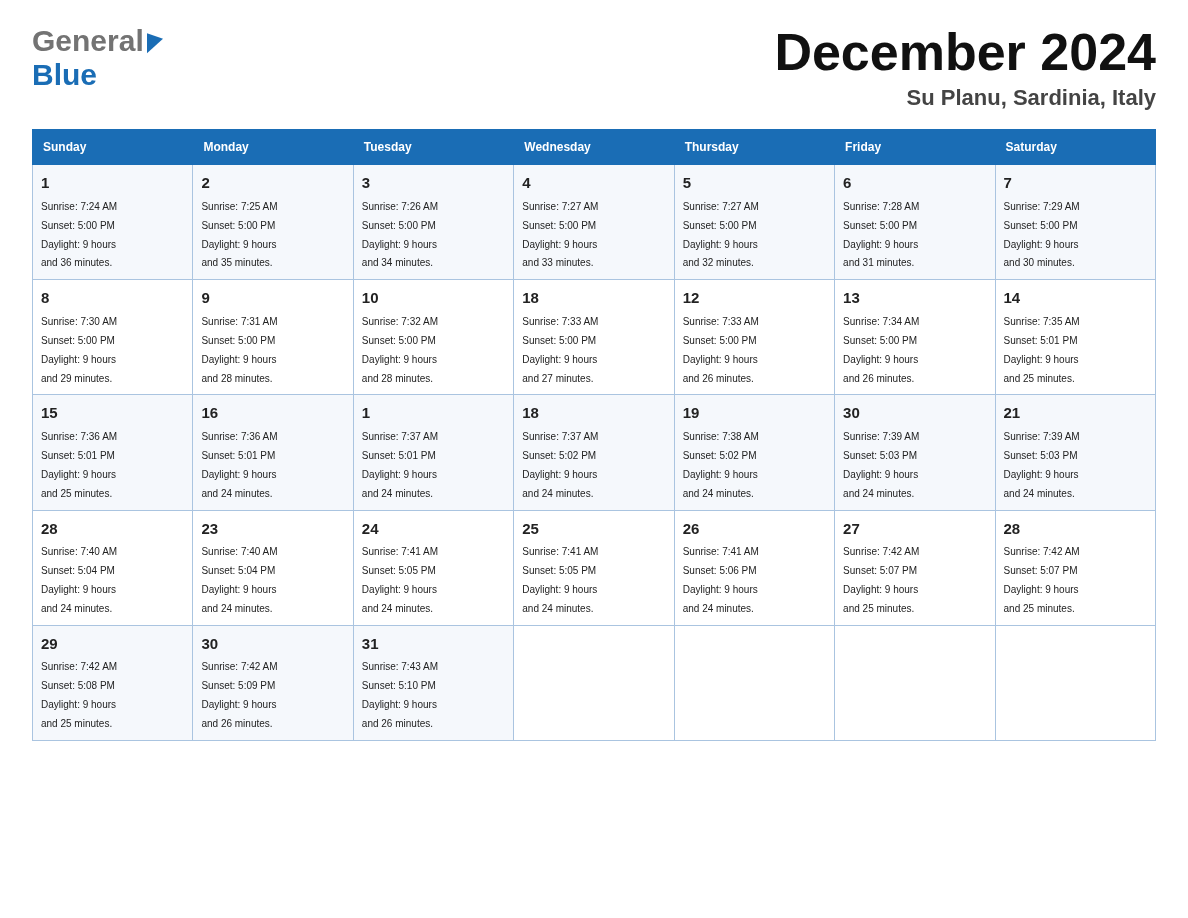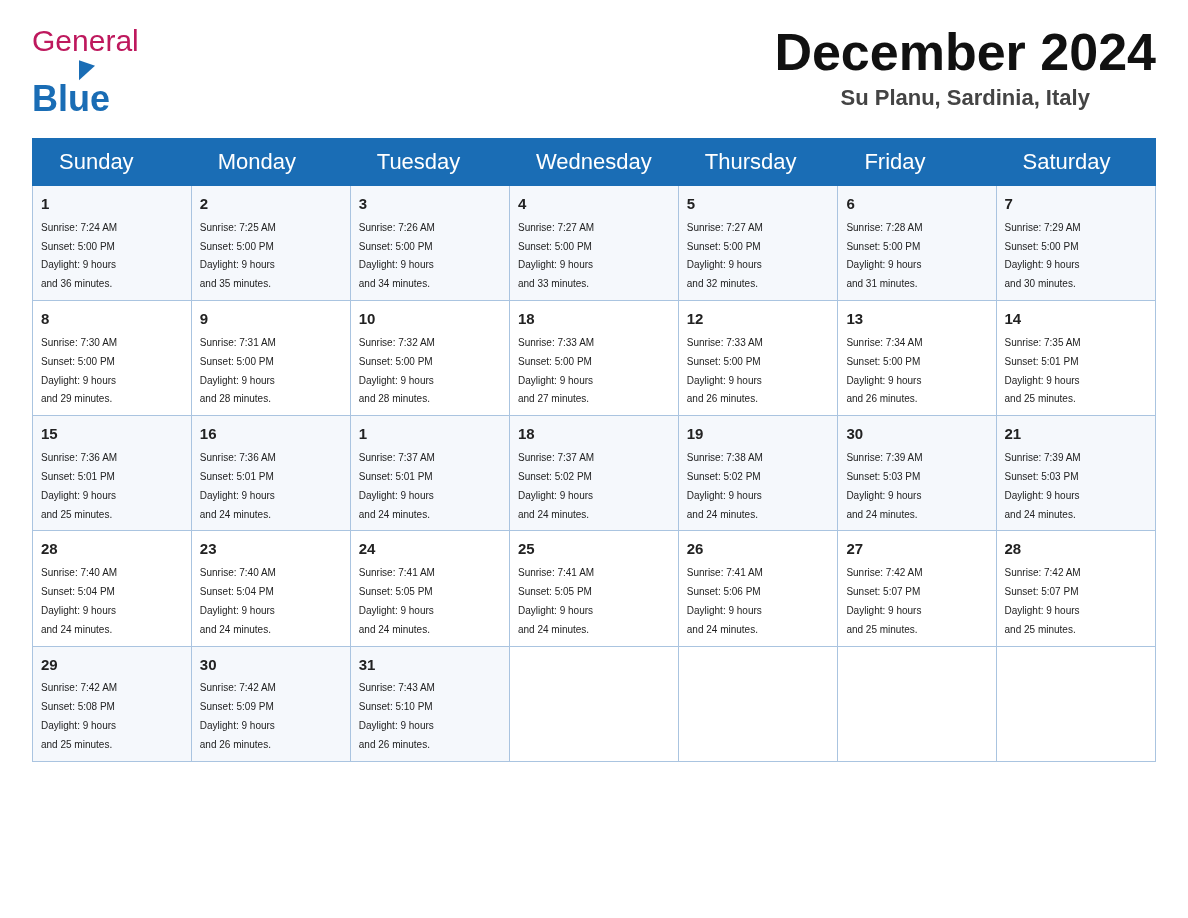--- a/index.html
+++ b/index.html
@@ -15,21 +15,21 @@
       justify-content: space-between;
       align-items: flex-start;
       margin-bottom: 18px;
     }
     .logo {
       display: flex;
       flex-direction: column;
       align-items: flex-start;
     }
     .title-block {
-      text-align: center;
+      text-align: right;
       margin-left: 18px;
     }
     .month-title {
       font-size: 52px;
       font-weight: bold;
       color: #111;
       line-height: 1.1;
     }
     .location {
       font-size: 22px;
@@ -37,24 +37,24 @@
       margin-top: 4px;
       font-weight: bold;
     }
     table {
       width: 100%;
       border-collapse: collapse;
     }
     thead th {
       background-color: #1a6db5;
       color: #fff;
-      font-size: 22px;
-      padding: 10px 26px;
+      font-size: 12px;
+      padding: 10px 10px;
       text-align: left;
-      font-weight: normal;
+      font-weight: bold;
       border: 1px solid #1a6db5;
     }
     tbody td {
       border: 1px solid #aac4e0;
       vertical-align: top;
       padding: 7px 8px;
       font-size: 13px;
       color: #222;
       width: 14.28%;
       min-height: 90px;
@@ -74,28 +74,27 @@
     }
     .day-info {
       font-size: 10px;
       color: #222;
     }
     .empty-cell {
       background-color: #fff !important;
     }
     .logo-line1 {
       font-size: 30px;
-      font-weight: normal;
-      color: #be185d;
+      font-weight: bold;
+      color: #737373;
       display: flex;
       align-items: center;
-      flex-direction: column;
     }
     .logo-line2 {
-      font-size: 36px;
+      font-size: 30px;
       font-weight: bold;
       color: #1a6db5;
     }
   </style>
 </head>
 <body>
 
 <div class="header">
   <div class="logo">
     <div class="logo-line1">

